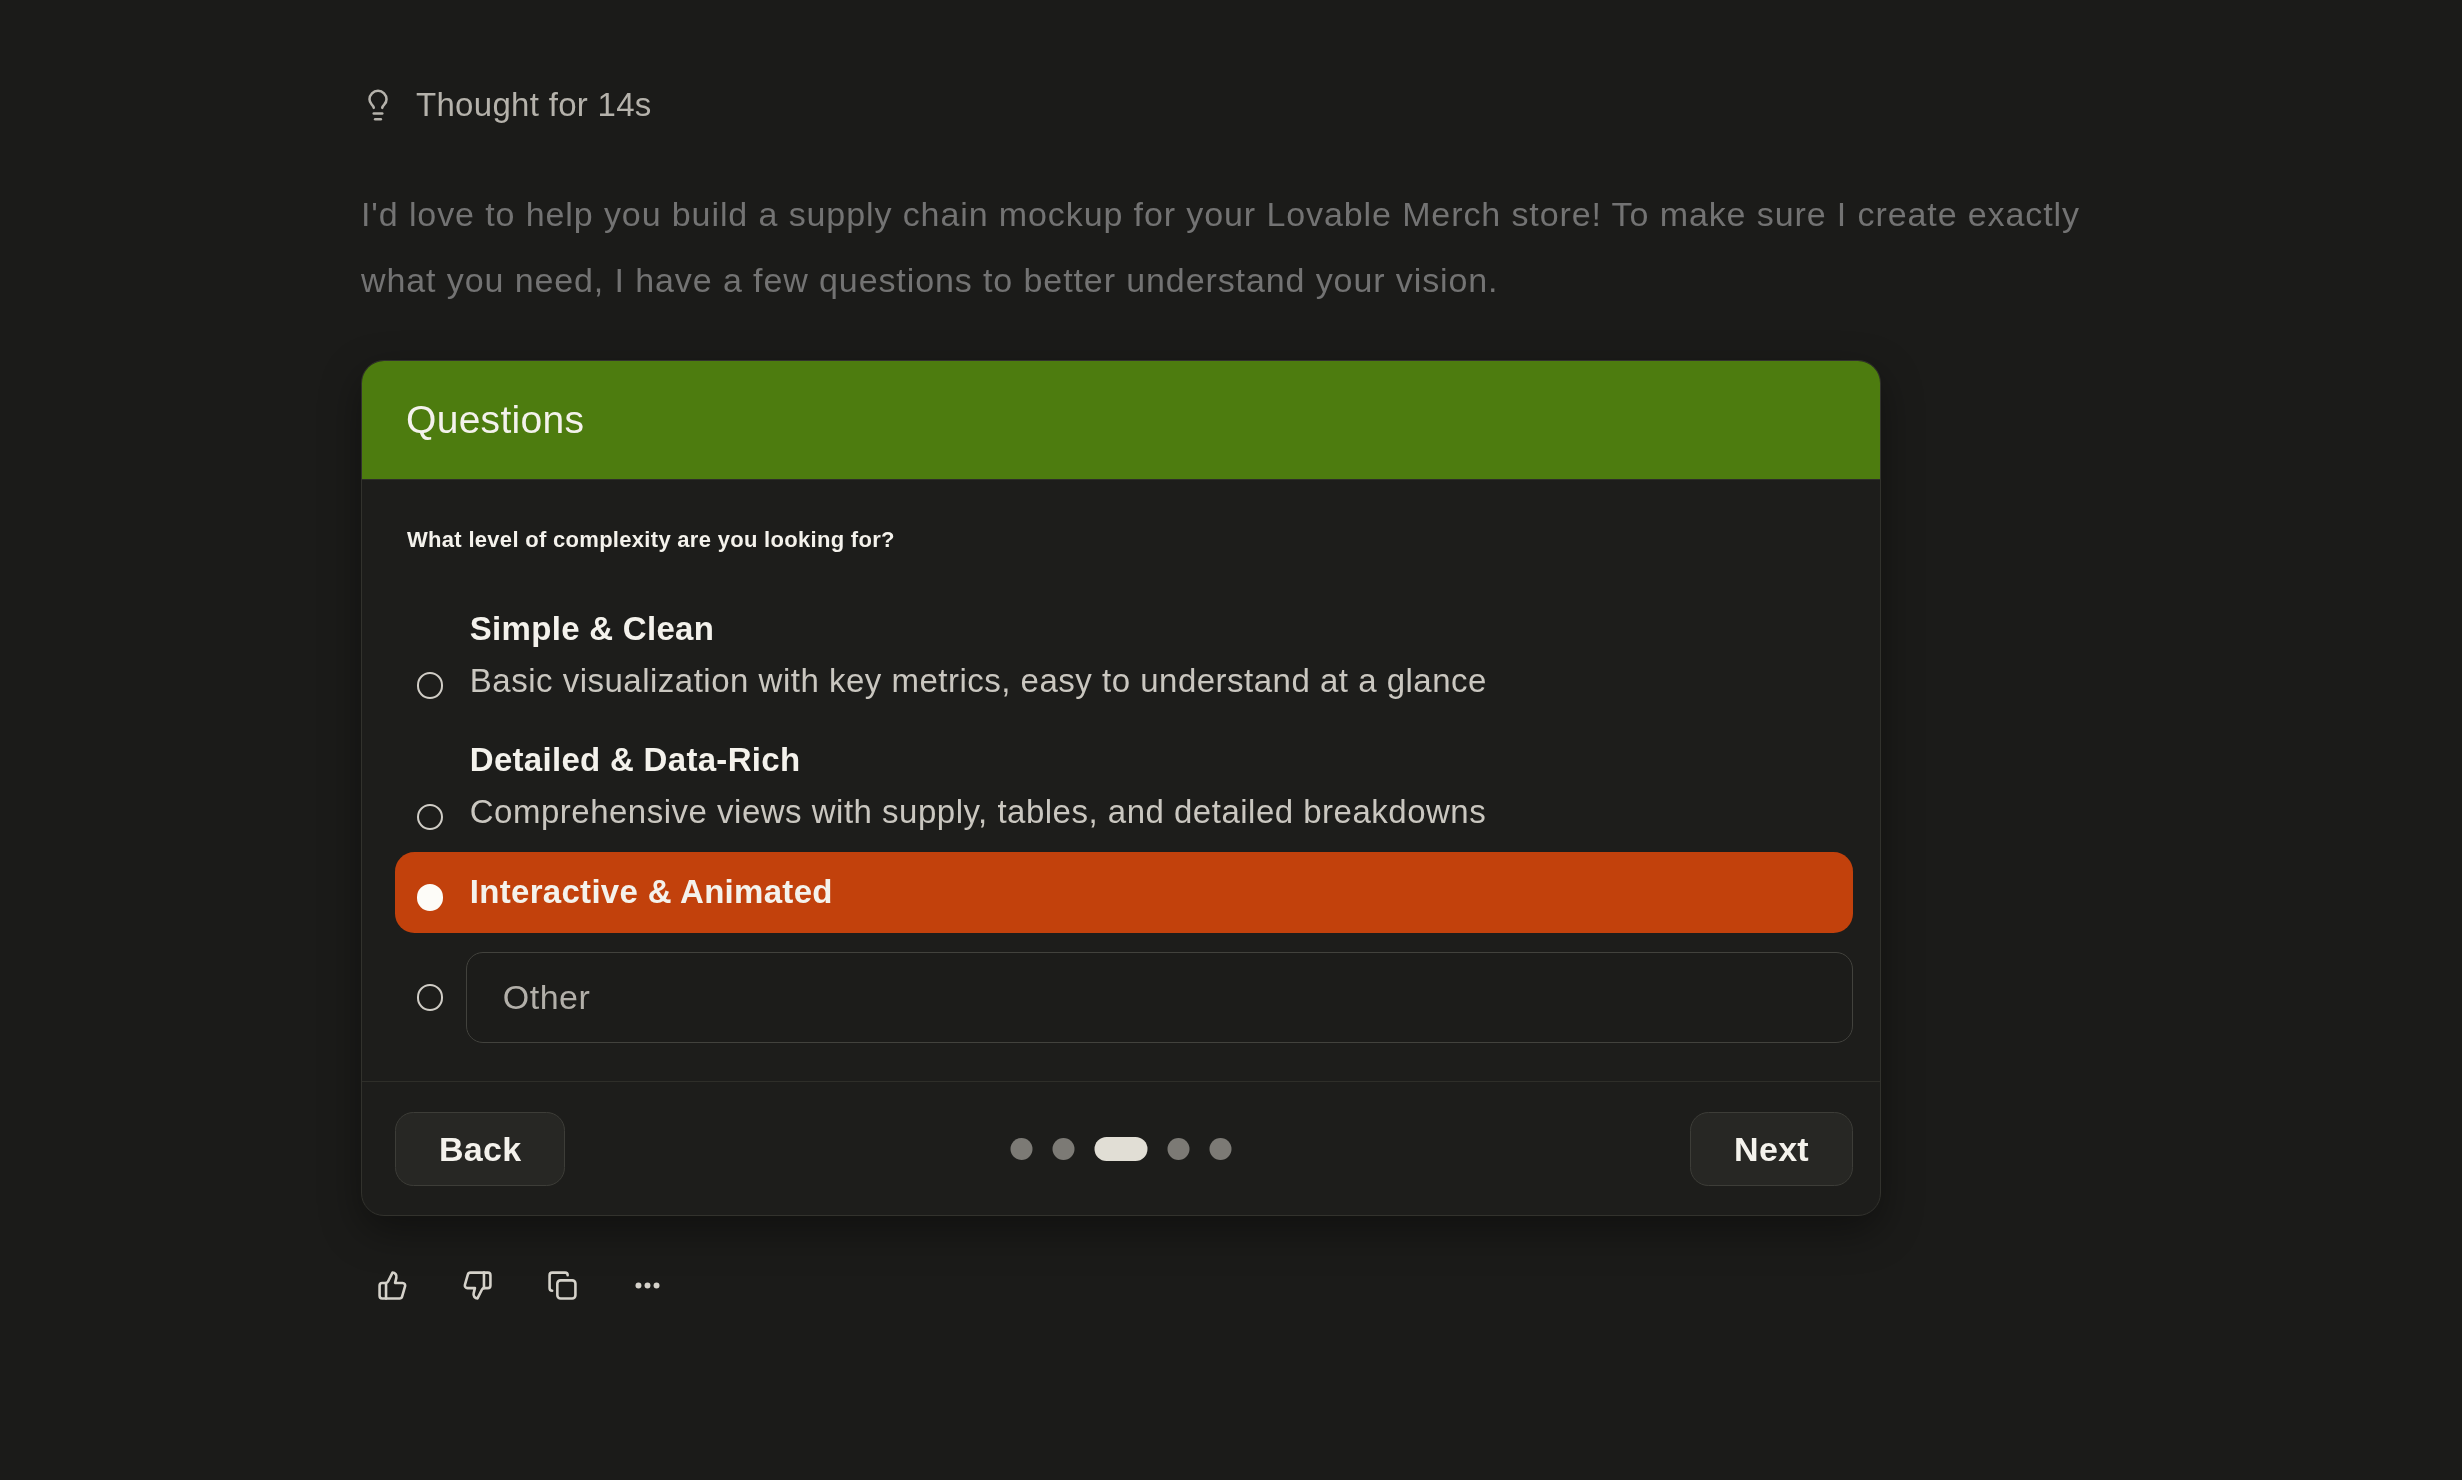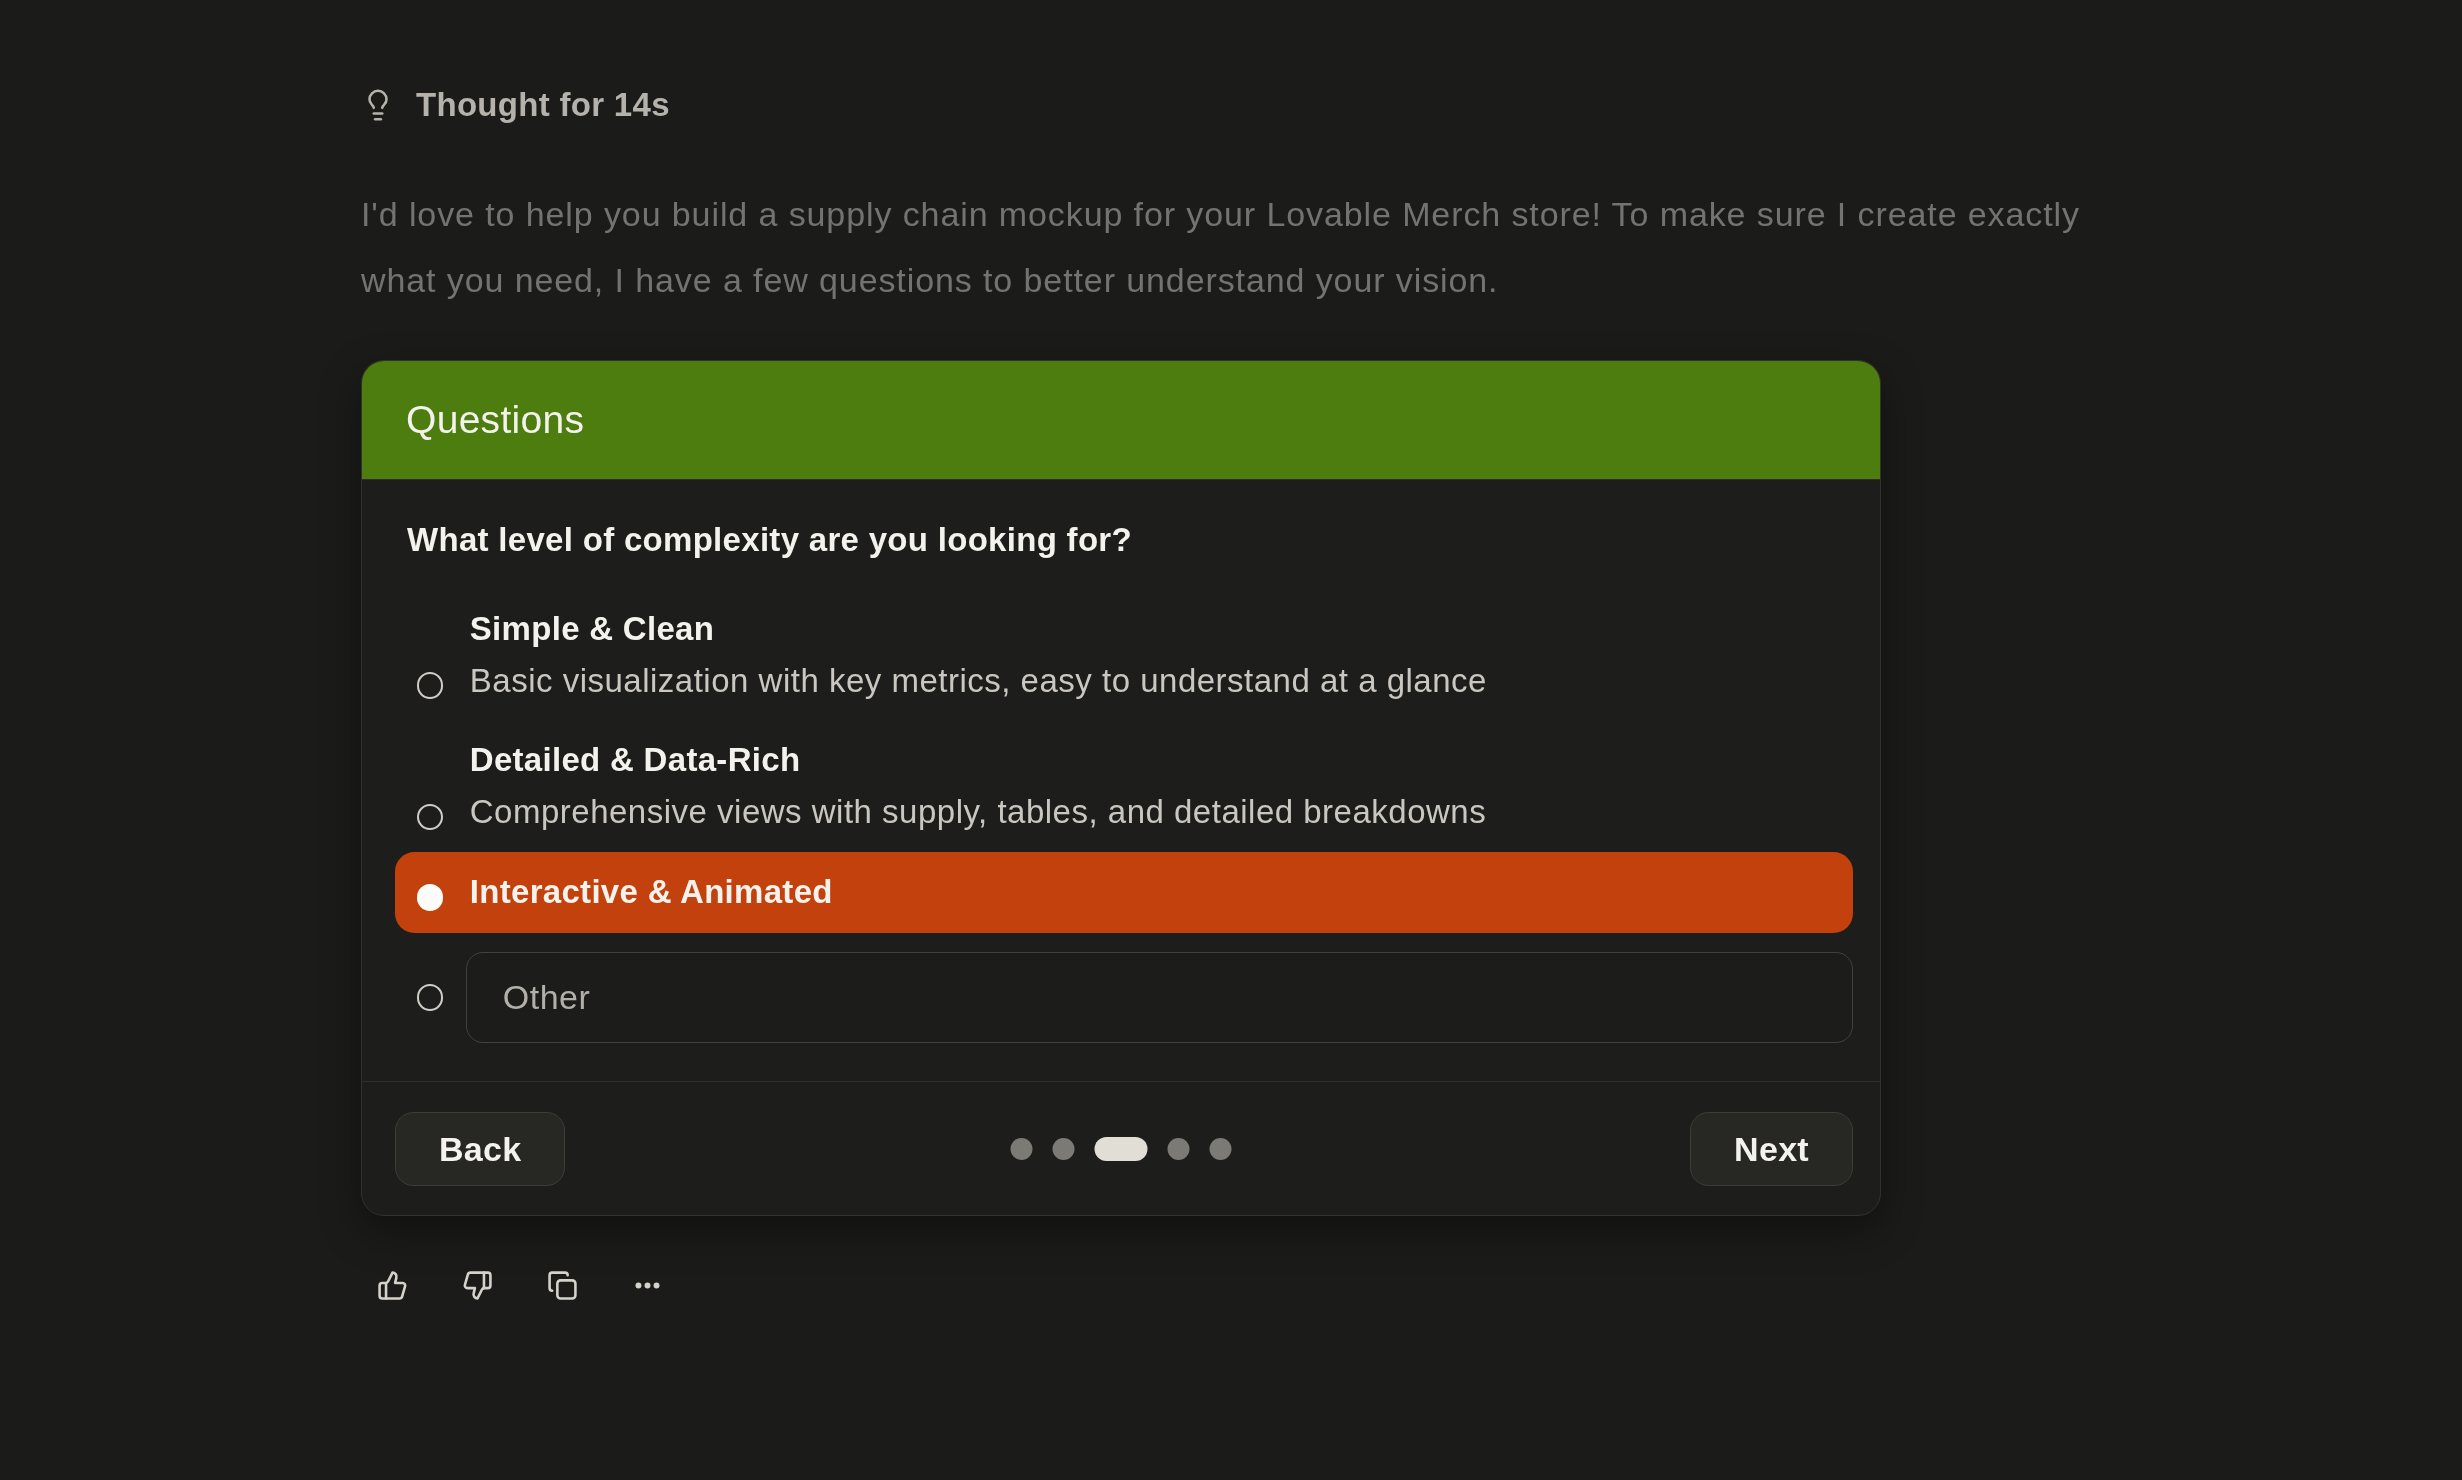--- a/index.html
+++ b/index.html
@@ -23,21 +23,20 @@
   }
 
   
   .thought-row {
     display: flex;
     align-items: center;
     gap: 21px;
     color: #b5b2ab;
     width: fit-content;
     cursor: pointer;
-    font-weight: bold;
   }
   .thought-row svg { width: 34px; height: 34px; display: block; }
   .thought-label {
     font-size: 33px;
     letter-spacing: 0.3px;
   }
 
   
   .message {
     width: 1799px;
@@ -70,21 +69,21 @@
     line-height: 46px;
     font-weight: 500;
     letter-spacing: 0.3px;
     color: #f4f2ec;
   }
   .card-body {
     padding: 40px 27px 38px 33px;
   }
   .question {
     margin: 0 0 30px 12px;
-    font-size: 33px;
+    font-size: 22px;
     line-height: 39px;
     font-weight: 700;
     letter-spacing: 0.3px;
     color: #f4f2ec;
   }
 
   
   .option {
     display: flex;
     align-items: flex-end;

